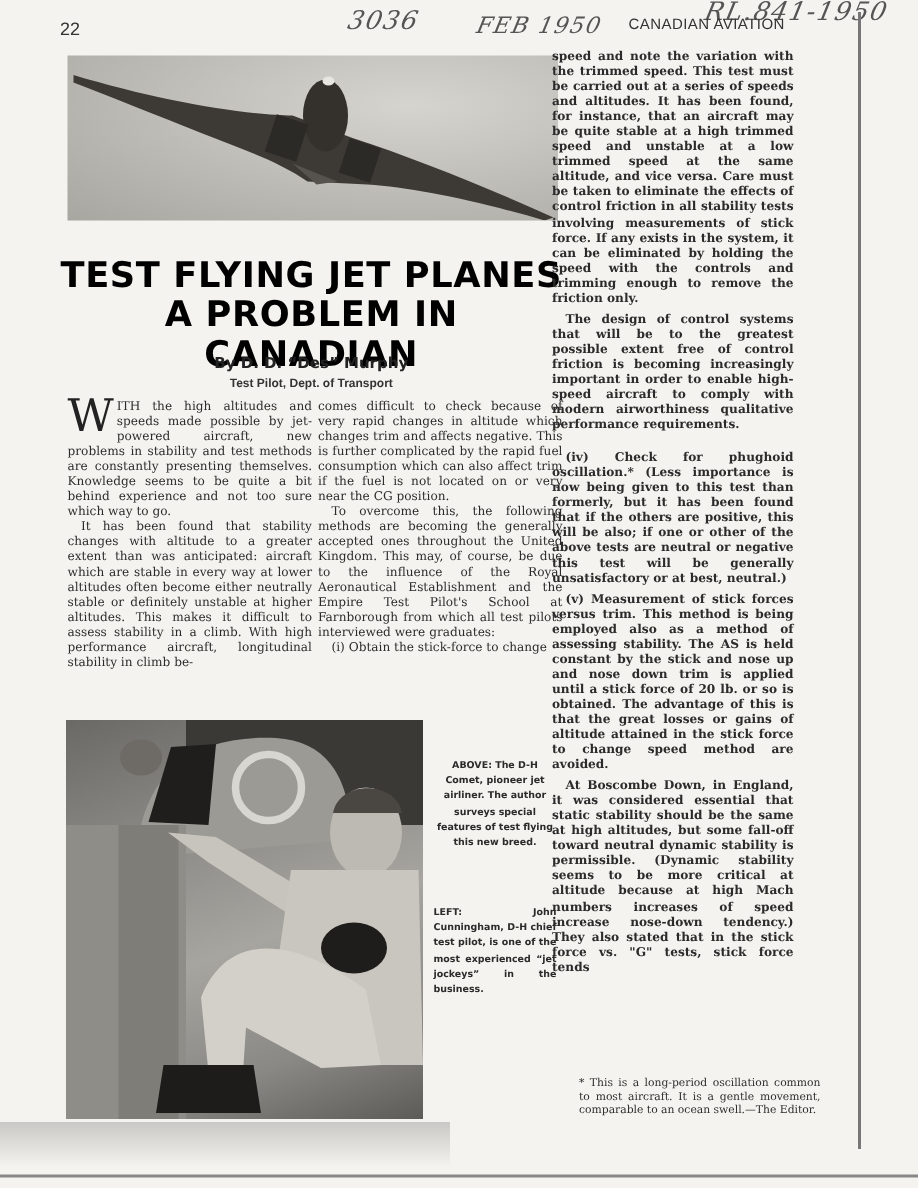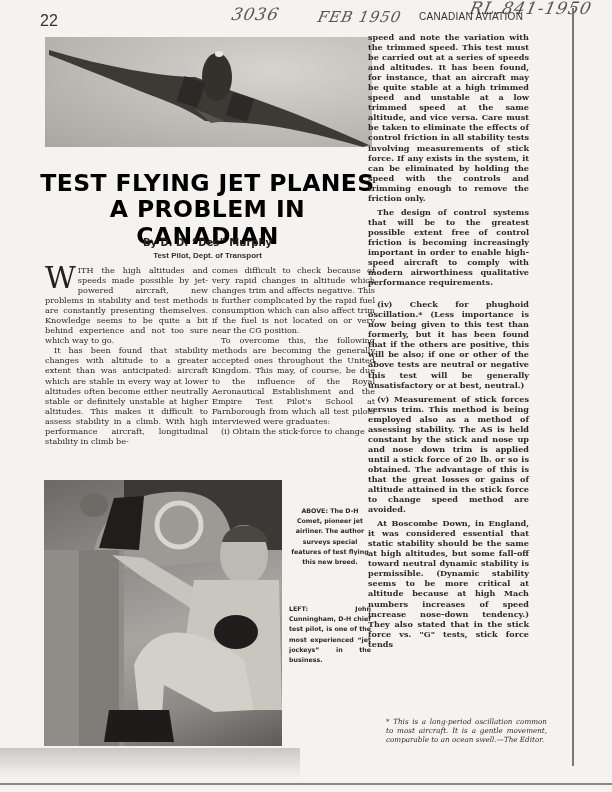--- a/index.html
+++ b/index.html
@@ -3,21 +3,21 @@
 <meta charset="utf-8">
 <style>
   html, body { margin:0; padding:0; }
   body {
     width:612px; height:792px; position:relative; overflow:hidden;
     background:#f4f3ef;
     font-family:"DejaVu Serif", serif;
     color:#2a2a2a;
   }
   .abs { position:absolute; }
-  .pagenum { left:40px; top:12px; font-family:"Liberation Sans", sans-serif; font-size:16px; color:#333; }
+  .pagenum { left:40px; top:12px; font-family:"Liberation Sans", sans-serif; font-size:12px; color:#333; }
   .hand { font-family:"DejaVu Serif", serif; font-style:italic; color:#555; transform:skewX(-12deg); }
   .hand1 { left:232px; top:4px; font-size:17px; letter-spacing:1px; }
   .hand2 { left:318px; top:8px; font-size:15px; letter-spacing:1px; }
   .hand3 { left:470px; top:-2px; font-size:17px; letter-spacing:1px; }
   .masthead { left:419px; top:11px; font-family:"Liberation Sans", sans-serif; font-size:10px; letter-spacing:0.3px; color:#333; }
   .vrule { left:572px; top:8px; width:2px; height:758px; background:#777; }
   .bottom-rule { left:0; top:783px; width:612px; height:2px; background:#888; }
 
   .photo-top {
     left:45px; top:37px; width:327px; height:110px;
@@ -53,21 +53,21 @@
   .dropcap { float:left; font-size:30px; line-height:24px; margin:1px 2px 0 0; font-family:"DejaVu Serif", serif; color:#222; }
   .spacer { height:4px; }
 
   .caption {
     font-family:"DejaVu Sans", sans-serif; font-weight:bold; font-size:6.3px; line-height:10.2px;
     text-align:center; color:#2b2b2b;
   }
   .cap1 { left:289px; top:506px; width:82px; }
   .cap2 { left:289px; top:604px; width:82px; text-align:justify; }
 
-  .footnote { left:386px; top:717px; width:161px; font-style:italic; font-size:7.2px; line-height:9.2px; text-align:justify; color:#2d2d2d; }
+  .footnote { left:386px; top:717px; width:161px; font-size:7.2px; line-height:9.2px; text-align:justify; color:#2d2d2d; }
 </style>
 </head>
 <body>
 
 <div class="abs pagenum">22</div>
 <div class="abs hand hand1">3036</div>
 <div class="abs hand hand2">FEB 1950</div>
 <div class="abs hand hand3">RL.841-1950</div>
 <div class="abs masthead">CANADIAN AVIATION</div>
 <div class="abs vrule"></div>

